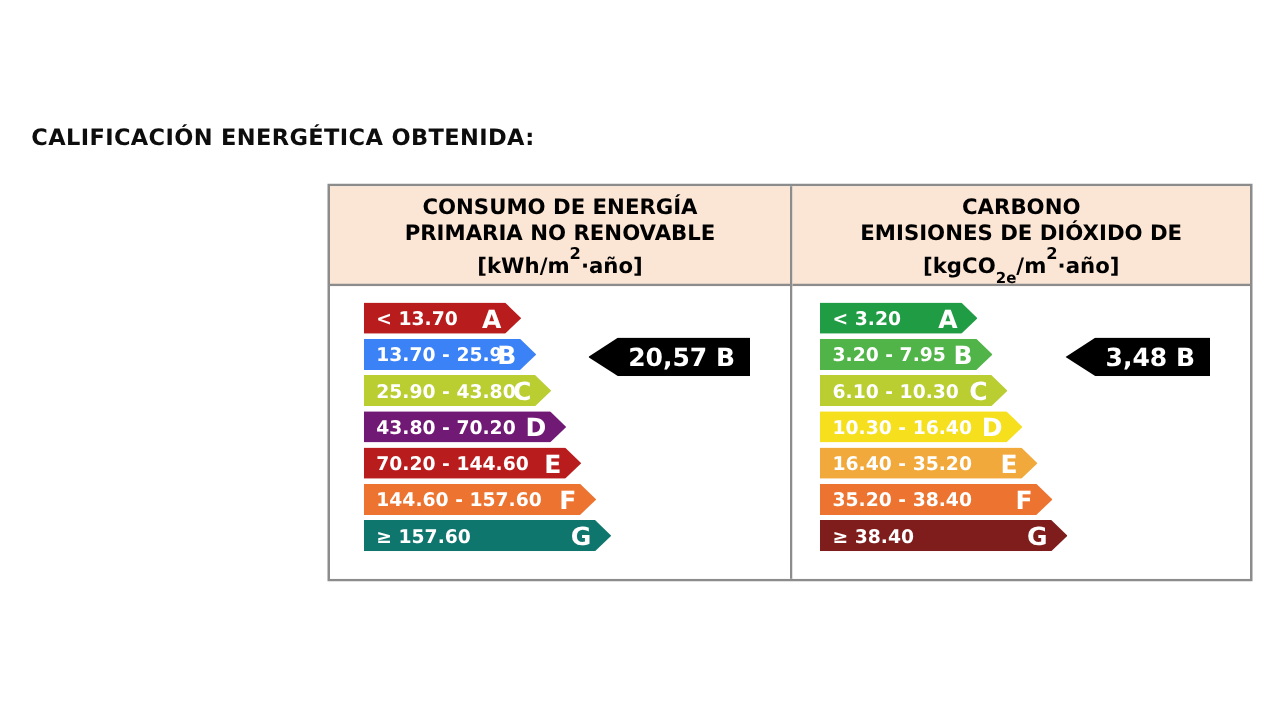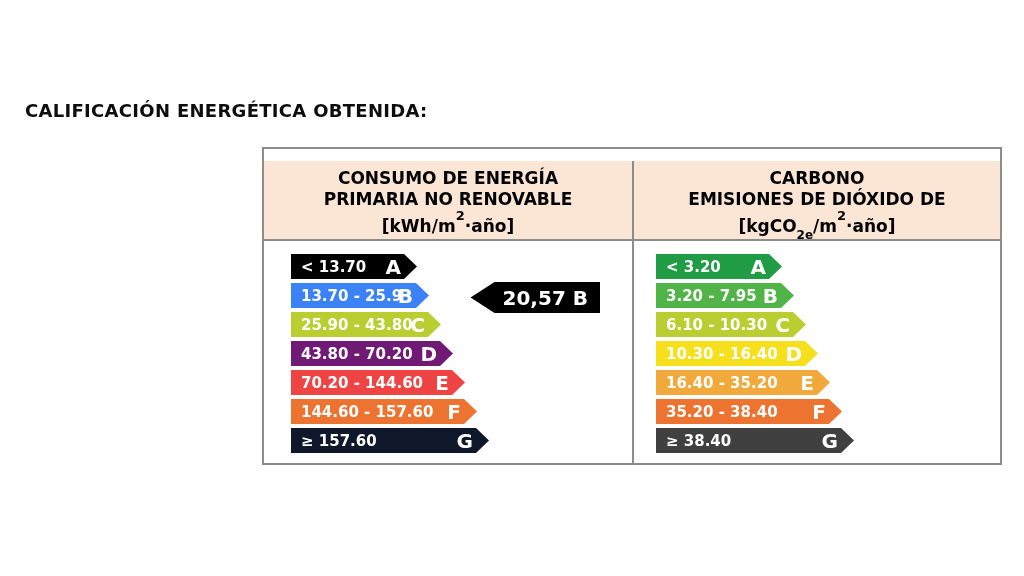--- a/index.html
+++ b/index.html
@@ -5,21 +5,21 @@
   * { margin:0; padding:0; box-sizing:border-box; }
   html,body { width:1024px; height:576px; background:#ffffff; overflow:hidden;
               font-family:"DejaVu Sans","Liberation Sans",sans-serif; }
   .stage { position:relative; width:1024px; height:576px; background:#ffffff; }
 
   .page-title { position:absolute; left:25px; top:100px; font-size:18px; font-weight:bold;
                 color:#0d0d0d; letter-spacing:0.3px; }
 
   .rating-table { position:absolute; left:262px; top:147px; width:740px; height:318px;
                   border:2px solid #8c8c8c; background:#ffffff; display:flex; }
-  .rating-col { flex:1 1 50%; min-width:0; display:flex; flex-direction:column;margin-top:12px; }
+  .rating-col { flex:1 1 50%; min-width:0; display:flex; flex-direction:column; }
   .rating-col.second { border-left:2px solid #8c8c8c; }
 
   .col-header { height:80px; background:#fbe6d6; border-bottom:2px solid #8c8c8c;
                 text-align:center; font-weight:bold; color:#000; font-size:17px;
                 line-height:21px; padding-top:7px; }
   .col-header .unit { font-size:17px; }
   .unit sub { font-size:12px; position:relative; top:3px; font-weight:bold; }
   .unit sup { font-size:13px; position:relative; top:-5px; font-weight:bold; }
 
   .col-body { position:relative; flex:1; background:#ffffff; }
@@ -58,21 +58,21 @@
 
     <div class="rating-col">
       <div class="col-header">
         <div>CONSUMO DE ENERGÍA</div>
         <div>PRIMARIA NO RENOVABLE</div>
         <div class="unit"><span>[kWh/m</span><sub></sub><span></span><sup>2</sup><span>·año]</span></div>
       </div>
       <div class="col-body left-body">
 
         <div class="rating-row r0">
-          <div class="arrow" style="background-color: #000000; padding-left: 27px;">
+          <div class="arrow" style="background-color: #b91c1c; padding-left: 27px;">
             <span class="range">&lt; 13.70</span>
             <span class="letter">A</span>
           </div>
         </div>
         <div class="rating-row r1">
           <div class="arrow" style="background-color: #3b82f6; padding-left: 24px;">
             <span class="range">13.70 - 25.9</span>
             <span class="letter">B</span>
           </div>
         </div>
@@ -82,33 +82,33 @@
             <span class="letter">C</span>
           </div>
         </div>
         <div class="rating-row r3">
           <div class="arrow" style="background-color: #701a75;">
             <span class="range">43.80 - 70.20</span>
             <span class="letter">D</span>
           </div>
         </div>
         <div class="rating-row r4">
-          <div class="arrow" style="background-color: #ef4444;">
+          <div class="arrow" style="background-color: #b91c1c;">
             <span class="range">70.20 - 144.60</span>
             <span class="letter">E</span>
           </div>
         </div>
         <div class="rating-row r5">
           <div class="arrow" style="background-color: rgb(236, 116, 48);">
             <span class="range">144.60 - 157.60</span>
             <span class="letter">F</span>
           </div>
         </div>
         <div class="rating-row r6">
-          <div class="arrow" style="background-color: #0f172a;">
+          <div class="arrow" style="background-color: #0f766e;">
             <span class="range">≥ 157.60</span>
             <span class="letter">G</span>
           </div>
         </div>
 
         <div class="indicator">20,57 B</div>
       </div>
     </div>
 
     <div class="rating-col second">
@@ -149,23 +149,24 @@
             <span class="letter">E</span>
           </div>
         </div>
         <div class="rating-row r5">
           <div class="arrow" style="background-color: rgb(236, 116, 48);">
             <span class="range">35.20 - 38.40</span>
             <span class="letter">F</span>
           </div>
         </div>
         <div class="rating-row r6">
-          <div class="arrow" style="background-color: #404040;">
+          <div class="arrow" style="background-color: #7f1d1d;">
             <span class="range">≥ 38.40</span>
             <span class="letter">G</span>
           </div>
         </div>
 
+        <div class="indicator">3,48 B</div>
       </div>
     </div>
 
   </div>
 </div>
 
 </body></html>

